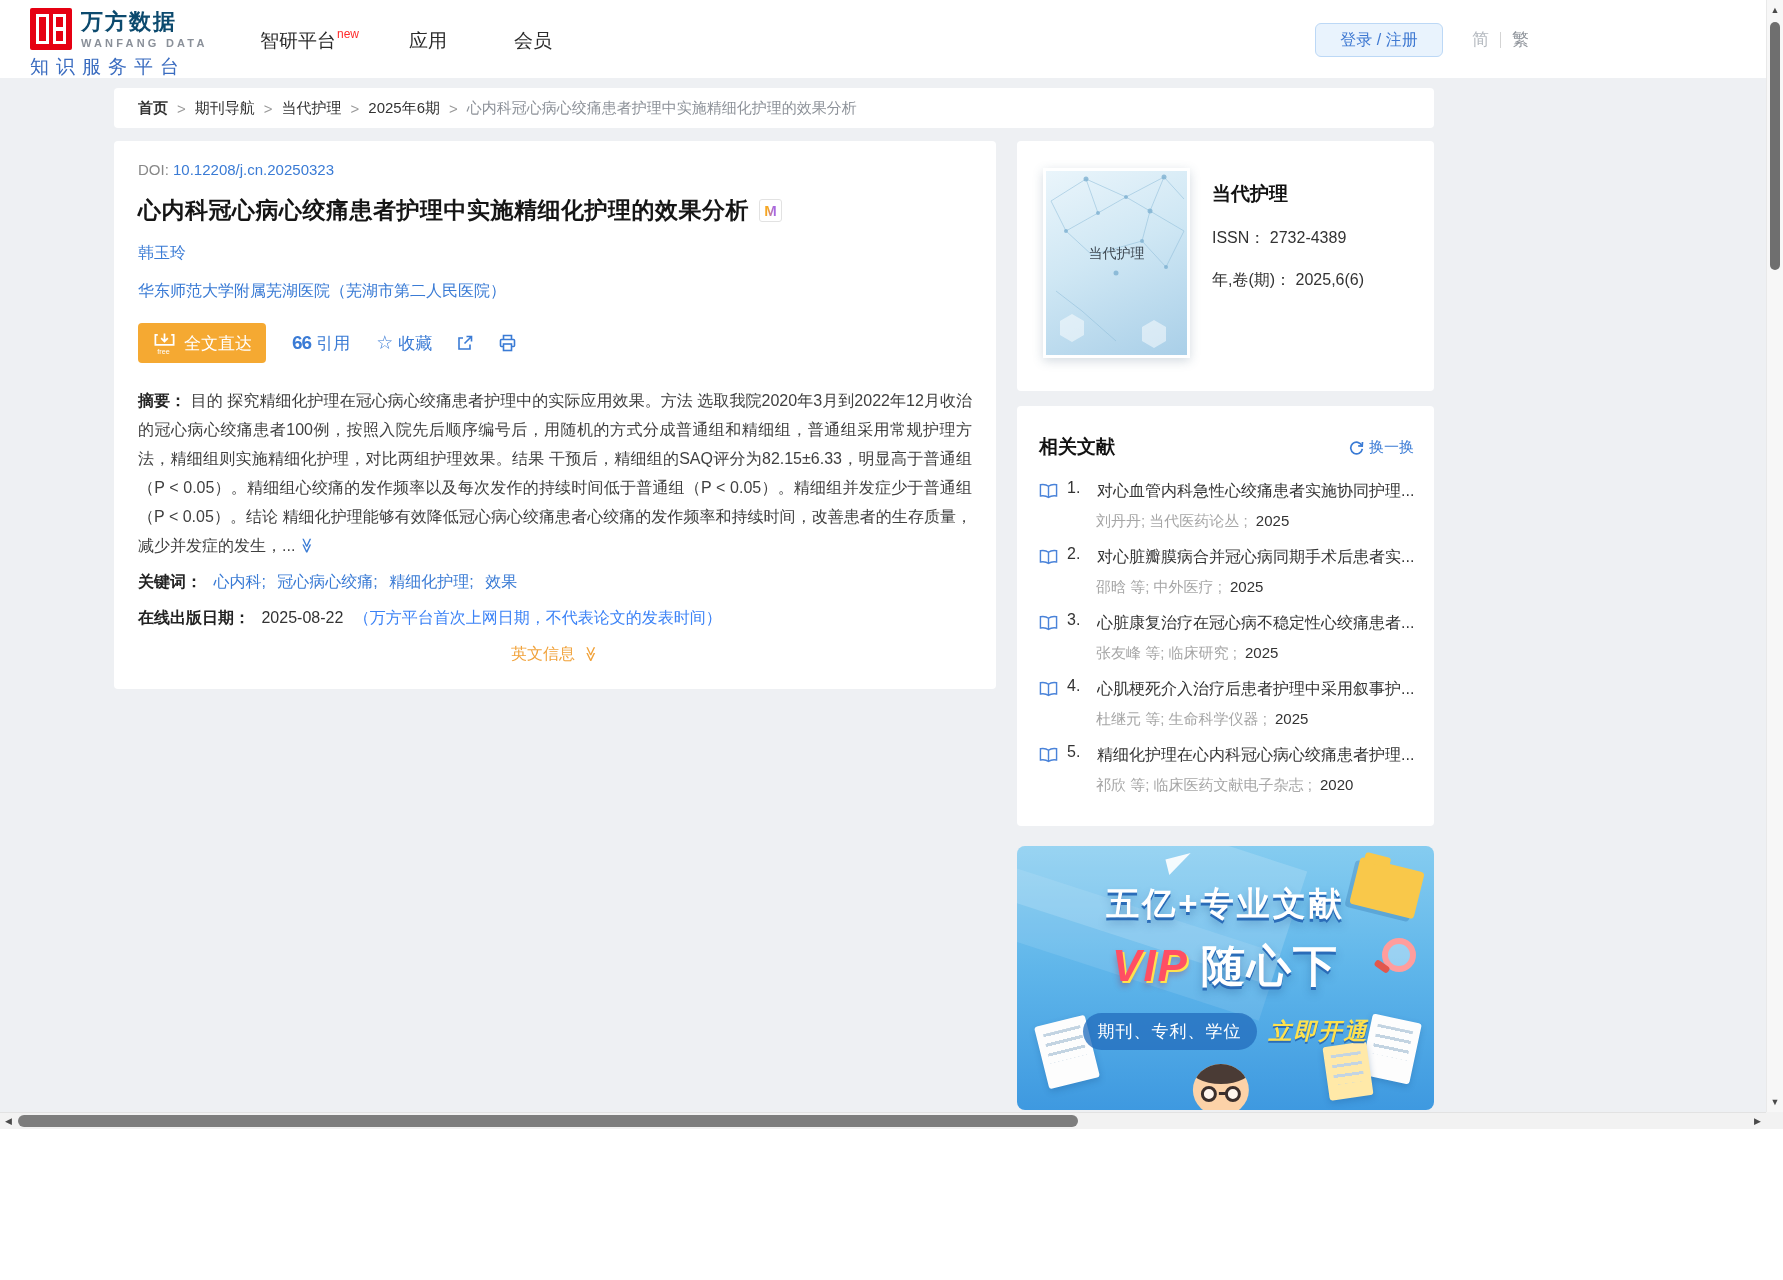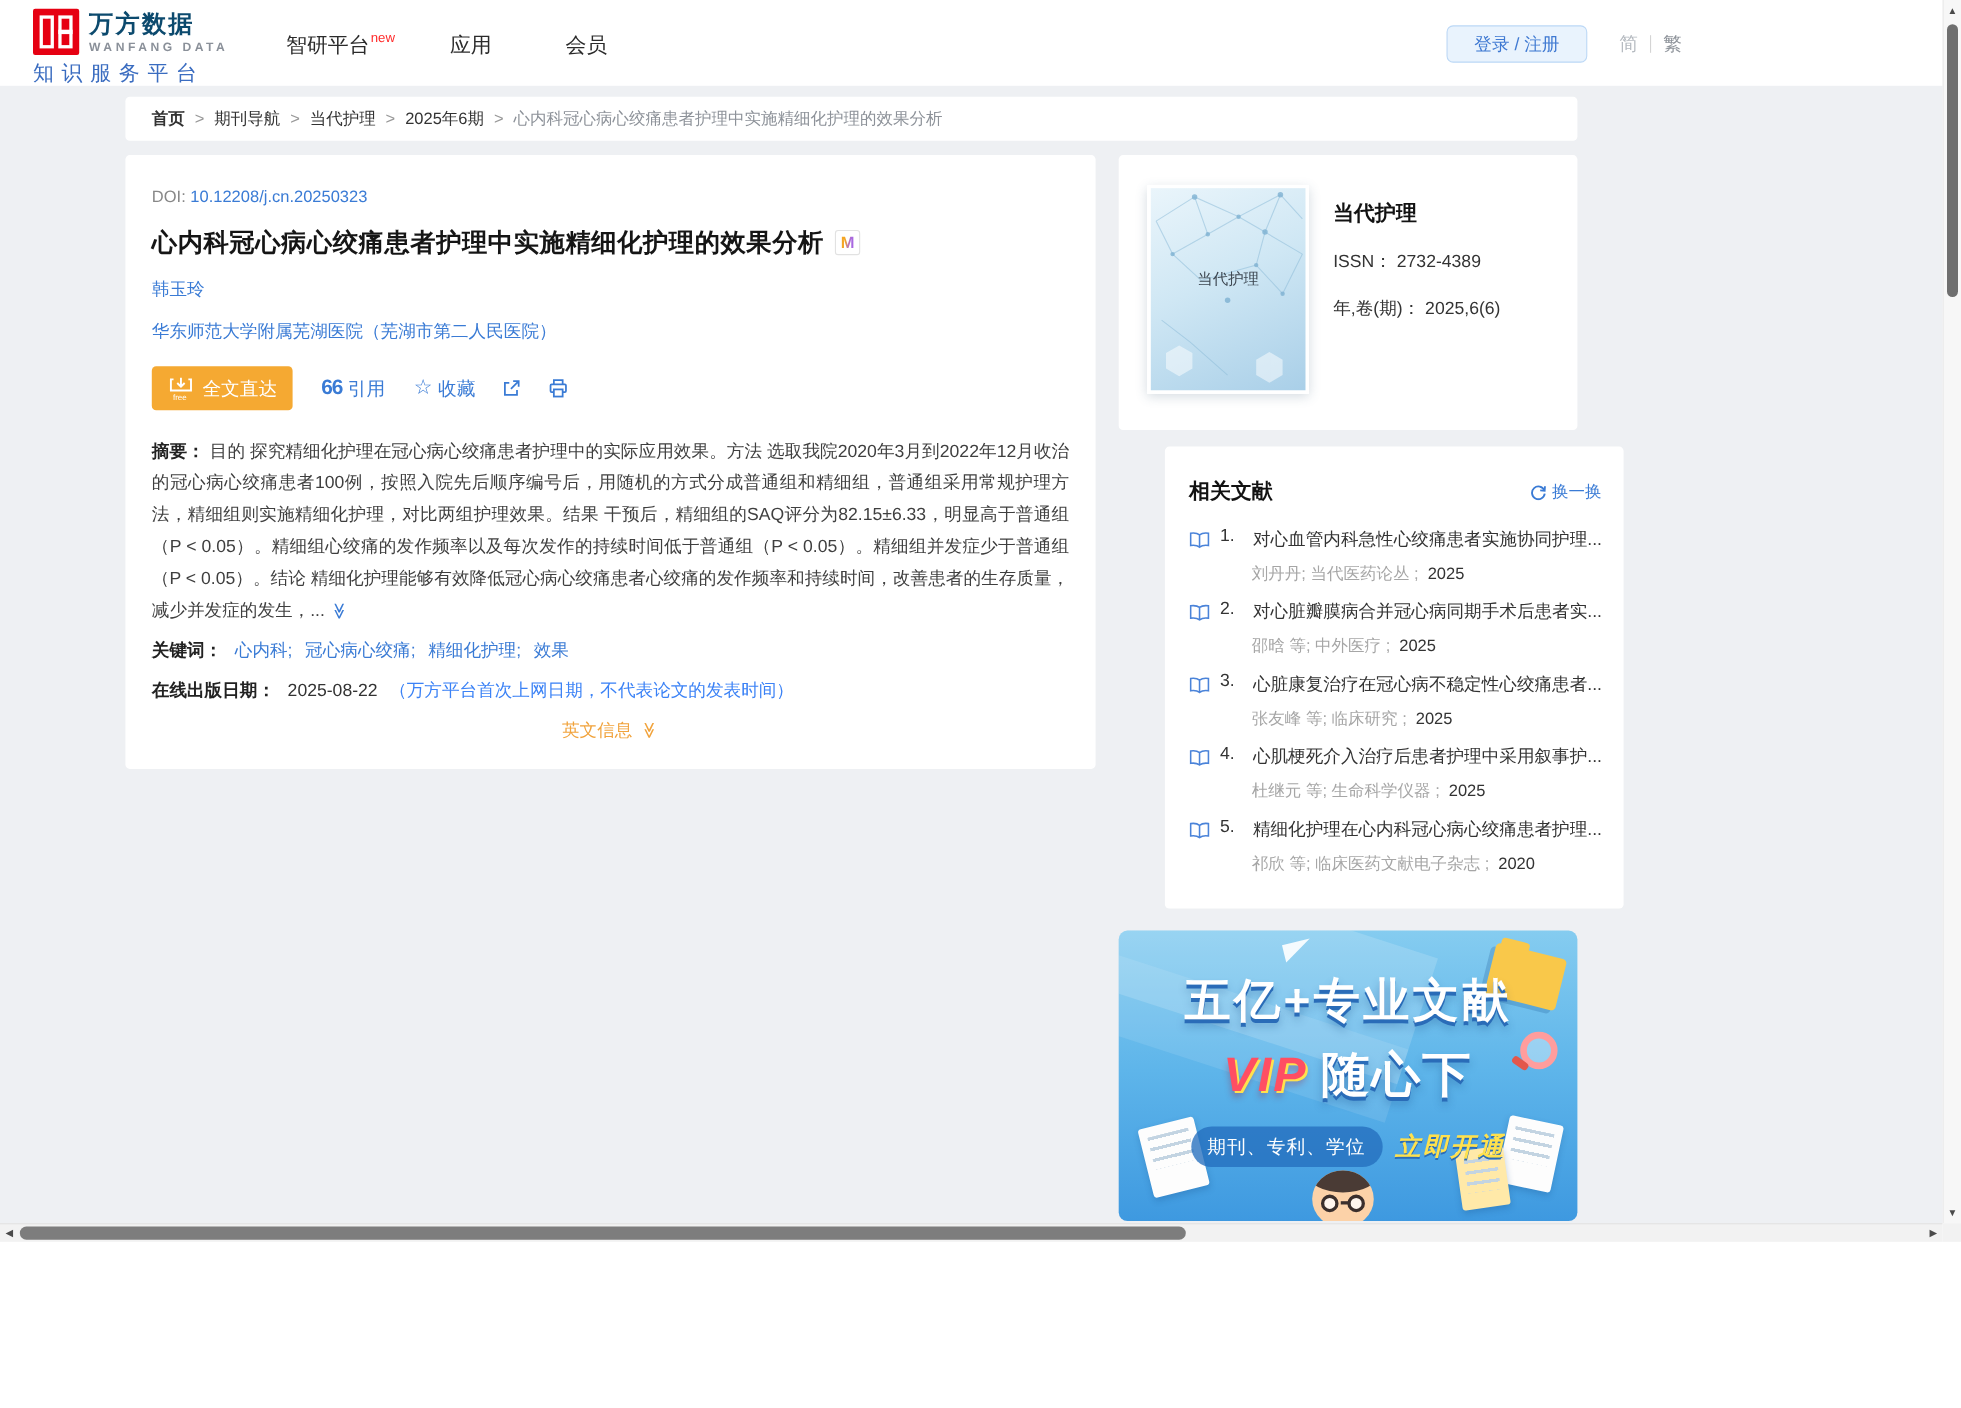--- a/index.html
+++ b/index.html
@@ -41,21 +41,21 @@
   .breadcrumb-card { position:absolute; left:114px; top:88px; width:1320px; height:40px; background:#fff;
                      border-radius:4px; display:flex; align-items:center; padding:0 24px; font-size:15px;
                      white-space:nowrap; overflow:hidden; }
   .bc-home { font-weight:bold; color:#333; cursor:pointer; }
   .bc-sep { color:#999; margin:0 9px; }
   .bc-link { color:#333; cursor:pointer; }
   .bc-current { color:#8d9299; }
 
   
   .article-card { position:absolute; left:114px; top:141px; width:882px; background:#fff;
-                  border-radius:4px; padding:30px 24px 24px; }
+                  border-radius:4px; padding:20px 24px 24px; }
   .doi-line { font-size:15px; color:#888; }
   .doi-link { color:#3a7bd5; cursor:pointer; }
   .article-title { margin-top:17px; display:flex; align-items:center; gap:10px; }
   .title-text { font-size:23px; font-weight:bold; color:#151515; letter-spacing:0.5px; }
   .title-badge { width:23px; height:23px; border:1px solid #e2e2e2; border-radius:3px; display:flex;
                  align-items:center; justify-content:center; font-size:15px; font-weight:bold;
                  background:linear-gradient(100deg,#f5a623 40%,#a868e0 60%);
                  -webkit-background-clip:text; background-clip:text; color:transparent; }
   .author-line { margin-top:17px; font-size:16px; color:#3a7bd5; }
   .author-link { cursor:pointer; }
@@ -85,21 +85,21 @@
   .cover { position:relative; width:147px; height:190px; flex:none; border:3px solid #fff;
            background:linear-gradient(155deg,#eaf5fb 0%,#cfe7f4 45%,#a9cfe8 100%);
            box-shadow:0 3px 10px rgba(60,90,120,0.22); overflow:hidden; }
   .cover svg { position:absolute; top:0; left:0; }
   .cover-title { position:absolute; top:74px; width:100%; text-align:center; font-size:14px; color:#3c4650; }
   .journal-info { margin-left:22px; padding-top:13px; font-size:16px; color:#333; }
   .journal-name { font-size:19px; font-weight:bold; color:#121212; }
   .journal-row { margin-top:21px; white-space:nowrap; }
 
   
-  .related-card { position:absolute; left:1059px; top:406px; width:417px; height:420px; background:#fff;
+  .related-card { position:absolute; left:1017px; top:406px; width:417px; height:420px; background:#fff;
                   border-radius:4px; padding:28px 20px 20px 22px; }
   .related-header { display:flex; justify-content:space-between; align-items:center; }
   .related-title { font-size:19px; font-weight:bold; color:#121212; }
   .refresh-link { display:flex; align-items:center; gap:5px; color:#3a7bd5; font-size:15px; cursor:pointer; }
   .related-list { margin-top:19px; }
   .related-item { margin-bottom:10px; }
   .item-top { display:flex; align-items:flex-start; }
   .book-icon { flex:none; margin-top:4px; }
   .item-no { flex:none; width:30px; margin-left:9px; font-size:16px; color:#333; }
   .item-title { font-size:16px; color:#333; line-height:24px; white-space:nowrap; overflow:hidden; cursor:pointer; }
@@ -133,21 +133,21 @@
   .mascot { position:absolute; left:50%; bottom:-8px; transform:translateX(-58%); width:64px; height:60px; }
   .mascot .head { position:absolute; left:4px; top:6px; width:56px; height:52px; border-radius:50%;
                   background:#fcd2a8; overflow:hidden; }
   .mascot .hair { position:absolute; left:-4px; top:-14px; width:64px; height:34px; border-radius:50%;
                   background:#4a3b35; }
   .mascot .eye { position:absolute; top:22px; width:16px; height:16px; border:3px solid #3b2f2c;
                  border-radius:50%; background:rgba(255,255,255,0.8); }
   .mascot .eye.l { left:8px; } .mascot .eye.r { right:8px; }
   .mascot .bridge { position:absolute; left:26px; top:28px; width:8px; height:3px; background:#3b2f2c; }
   .ad-text { position:relative; z-index:2; text-align:center; padding-top:36px; }
-  .ad-line1 { font-size:42px; font-weight:900; color:#fff; letter-spacing:3px;
+  .ad-line1 { font-size:33px; font-weight:900; color:#fff; letter-spacing:3px;
               text-shadow:0 3px 0 #2a6cb8, 0 6px 8px rgba(20,70,130,0.35); }
   .ad-line2 { margin-top:10px; font-size:44px; font-weight:700; letter-spacing:2px; }
   .ad-vip { color:#ff4e63; font-style:italic; margin-right:12px;
             text-shadow:2px 2px 0 #ffe14d, 0 5px 6px rgba(150,30,60,0.35); }
   .ad-rest { color:#fff; text-shadow:0 3px 0 #2a6cb8, 0 6px 8px rgba(20,70,130,0.35); }
   .ad-line3 { margin-top:17px; display:flex; justify-content:center; align-items:center; gap:12px; }
   .ad-tags { background:rgba(36,110,190,0.78); color:#fff; font-size:17px; padding:7px 15px;
              border-radius:19px; letter-spacing:1px; }
   .ad-cta { color:#ffe14d; font-size:23px; font-weight:900; font-style:italic;
             text-shadow:0 2px 0 #2a6cb8; letter-spacing:2px; }

